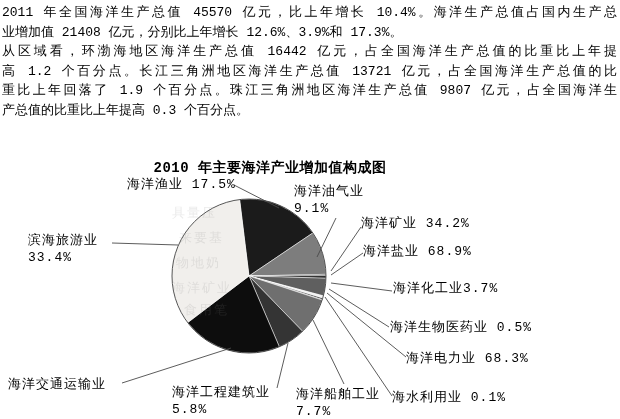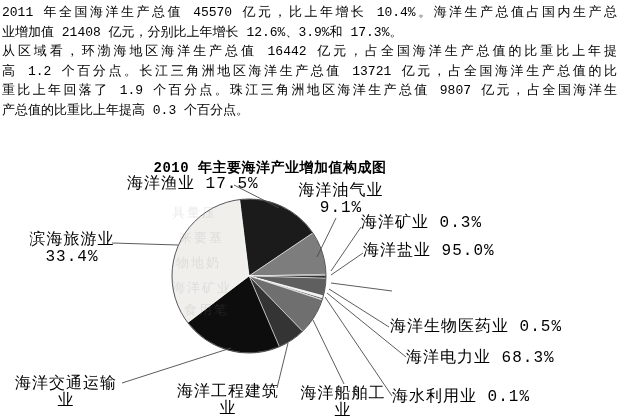--- a/index.html
+++ b/index.html
@@ -8,22 +8,22 @@
     font-family:Liberation Mono, monospace;color:#000;overflow:hidden;
   }
   .bodytext{position:absolute;left:2px;top:3px;width:615px;font-size:13px;line-height:19.6px;}
   .ln{text-align:justify;text-align-last:justify;height:19.6px;overflow:hidden;}
   .ln.end{text-align-last:left;}
   .chart-title{
     position:absolute;left:150px;top:151px;width:240px;text-align:center;
     font-weight:bold;font-size:14px;letter-spacing:0.5px;white-space:nowrap;margin-top:8px;
   }
   .chart-svg{position:absolute;left:0;top:0;}
-  .lbl{position:absolute;font-size:16px;letter-spacing:1px;white-space:nowrap;line-height:15px;}
-  .lbl.two{text-align:center;white-space:normal;line-height:17px;}
+  .lbl{position:absolute;font-size:13px;letter-spacing:1px;white-space:nowrap;line-height:15px;}
+  .lbl.two{text-align:left;white-space:normal;line-height:17px;}
   .bleed{
     position:absolute;color:#858585;opacity:.17;font-size:13px;letter-spacing:2px;
     filter:blur(.4px);white-space:nowrap;
   }
 </style>
 </head>
 <body>
 
 <div class="page">
 
@@ -76,22 +76,23 @@
   <div class="bleed" style="left:172px;top:279px">海洋矿业</div>
   <div class="bleed" style="left:184px;top:301px">食用笔</div>
 
   <div class="lbl" style="left:127px;top:177px">海洋渔业 17.5%</div>
 
   <div class="lbl two" style="left:294px;top:183px;width:94px">
     <div>海洋油气业</div>
     <div>9.1%</div>
   </div>
 
-  <div class="lbl" style="left:361px;top:216px">海洋矿业 0.3%</div>
-  <div class="lbl" style="left:363px;top:244px">海洋盐业 95.0%</div>
+  <div class="lbl" style="left:361px;top:216px">海洋矿业 34.2%</div>
+  <div class="lbl" style="left:363px;top:244px">海洋盐业 68.9%</div>
+  <div class="lbl" style="left:393px;top:281px">海洋化工业3.7%</div>
   <div class="lbl" style="left:390px;top:320px">海洋生物医药业 0.5%</div>
   <div class="lbl" style="left:406px;top:351px">海洋电力业 68.3%</div>
   <div class="lbl" style="left:392px;top:390px">海水利用业 0.1%</div>
 
   <div class="lbl two" style="left:296px;top:386px;width:94px">
     <div>海洋船舶工业</div>
     <div>7.7%</div>
   </div>
 
   <div class="lbl two" style="left:172px;top:384px;width:112px">

